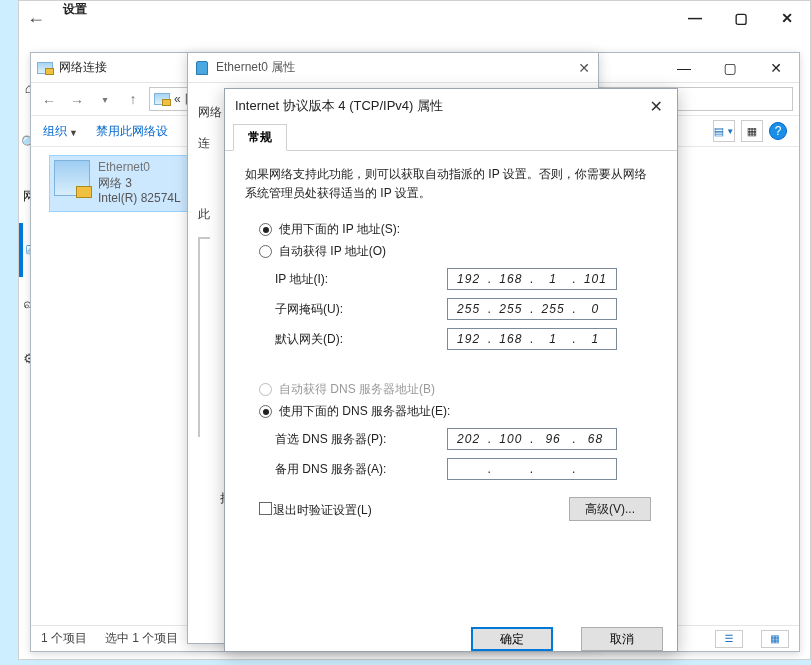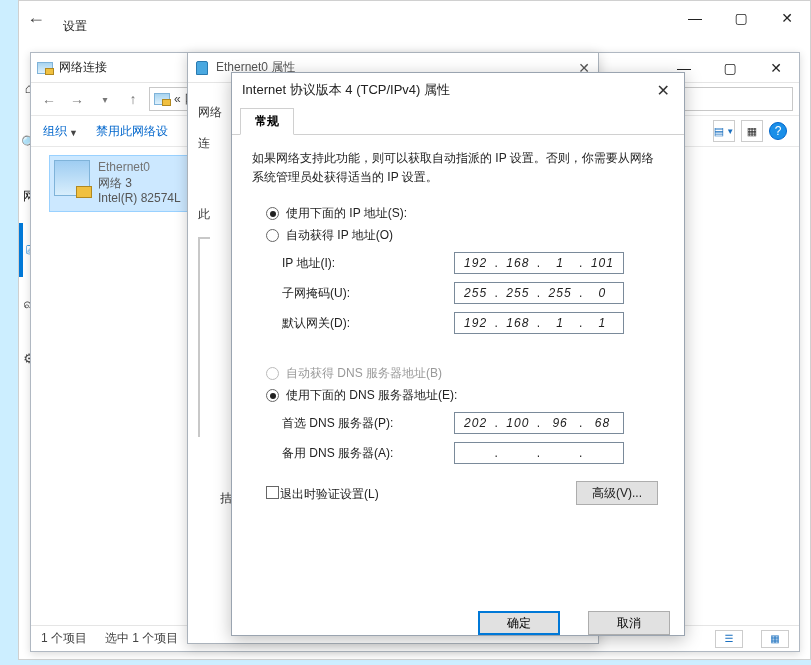--- a/index.html
+++ b/index.html
@@ -3,21 +3,21 @@
 <meta charset="utf-8">
 <style>
   * { box-sizing: border-box; margin: 0; padding: 0; font-family: "Segoe UI", "Microsoft YaHei", sans-serif; }
   body { background: #cceeff; width: 811px; height: 665px; overflow: hidden; position: relative; }
 
   
   .win-settings {
     position: absolute; left: 18px; top: 0; width: 793px; height: 660px;
     background: #fff; border: 1px solid #d0d0d0;
   }
-  .settings-titlebar { height: 34px; display: flex; align-items: flex-end; }
+  .settings-titlebar { height: 34px; display: flex; align-items: flex-start; font-weight: bold; }
   .settings-title { flex: 1; padding-left: 44px; font-size: 12px; color: #222; }
   .wincontrols { display: flex; }
   .wincontrols .btn { width: 46px; height: 34px; display: flex; align-items: center; justify-content: center; font-size: 14px; color: #222; }
   .wincontrols .btn.close { font-size: 14px; }
   .settings-body { position: absolute; left: 0; top: 60px; right: 0; bottom: 0; }
   .settings-sidebar { position: absolute; left: 0; top: 0; width: 20px; height: 100%; }
   .settings-sidebar .si { width: 20px; height: 54px; display: flex; align-items: center; justify-content: center; color: #444; font-size: 13px; }
   .settings-sidebar .si.home { color: #222; font-size: 14px; }
   .settings-sidebar .si.search { color: #666; }
   .settings-sidebar .si.net { font-size: 12px; color: #111; }
@@ -63,23 +63,23 @@
   .ethprops-title .spacer { flex:1; }
   .ethprops-title .x { color:#555; font-size:14px; }
   .ethprops-body { padding:8px 10px; font-size:12px; color:#333; line-height:1.6; }
   .ethprops-body .row { margin-top:12px; display:flex; align-items:flex-start; gap:4px; }
   .ethprops-body .lbl { width:18px; }
   .ethprops-body .lb2 { width:34px; text-align:right; }
   .list-cutoff { width:12px; height:200px; border-left:2px solid #c8c8c8; border-top:2px solid #c8c8c8; margin-top:12px; }
 
   
   .win-ipv4 {
-    position:absolute; left:224px; top:72px; width:454px; height:564px;
+    position:absolute; left:224px; top:88px; width:454px; height:564px;
     background:#fff; border:1px solid #9aa4b0; box-shadow:0 4px 16px rgba(0,0,0,.25);
-    display:flex; flex-direction:column;margin-left:7px;
+    display:flex; flex-direction:column;
   }
   .ipv4-titlebar { height:34px; display:flex; align-items:center; padding:0 10px; font-size:13px; color:#222; }
   .ipv4-titlebar .spacer { flex:1; }
   .ipv4-titlebar .x { font-size:16px; color:#333; padding:0 4px; }
   .tabrow { height:28px; border-bottom:1px solid #d0d0d0; display:flex; align-items:flex-end; padding-left:8px;font-weight:bold; }
   .tab { border:1px solid #d0d0d0; border-bottom:1px solid #fff; padding:4px 14px; font-size:12px; background:#fff; position:relative; top:1px; }
   .ipv4-body { flex:1; padding:14px 20px 10px 20px; font-size:12px; color:#222; }
   .ipv4-desc { line-height:1.6; margin-bottom:18px; }
   .radio-row { display:flex; align-items:center; gap:7px; margin:5px 0 5px 14px; }
   .radio { width:13px; height:13px; border:1px solid #666; border-radius:50%; display:inline-flex; align-items:center; justify-content:center; }

